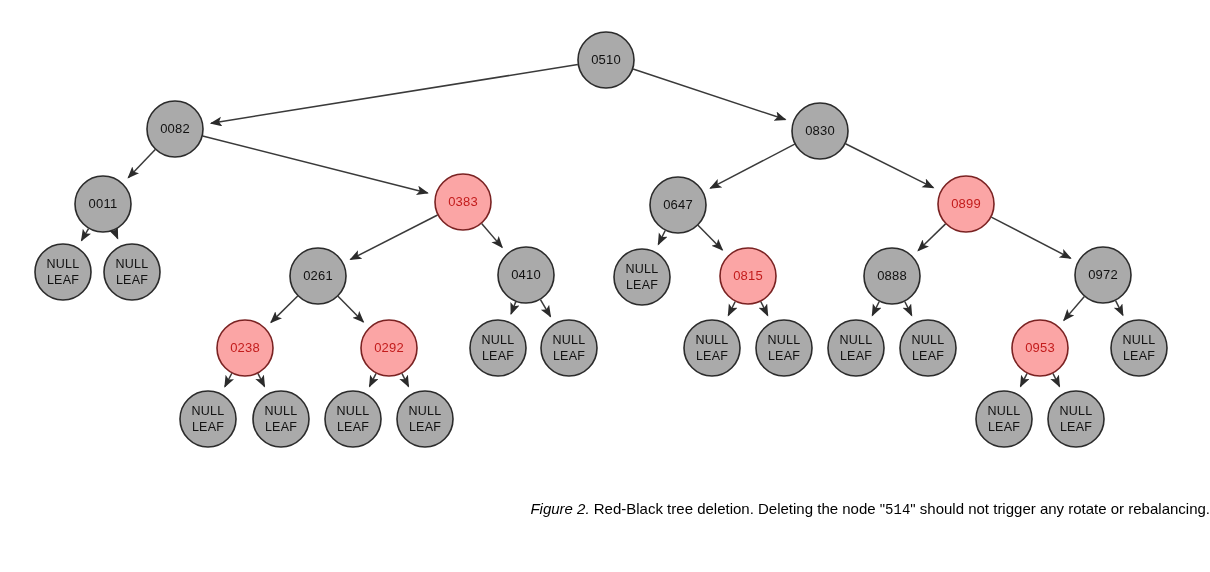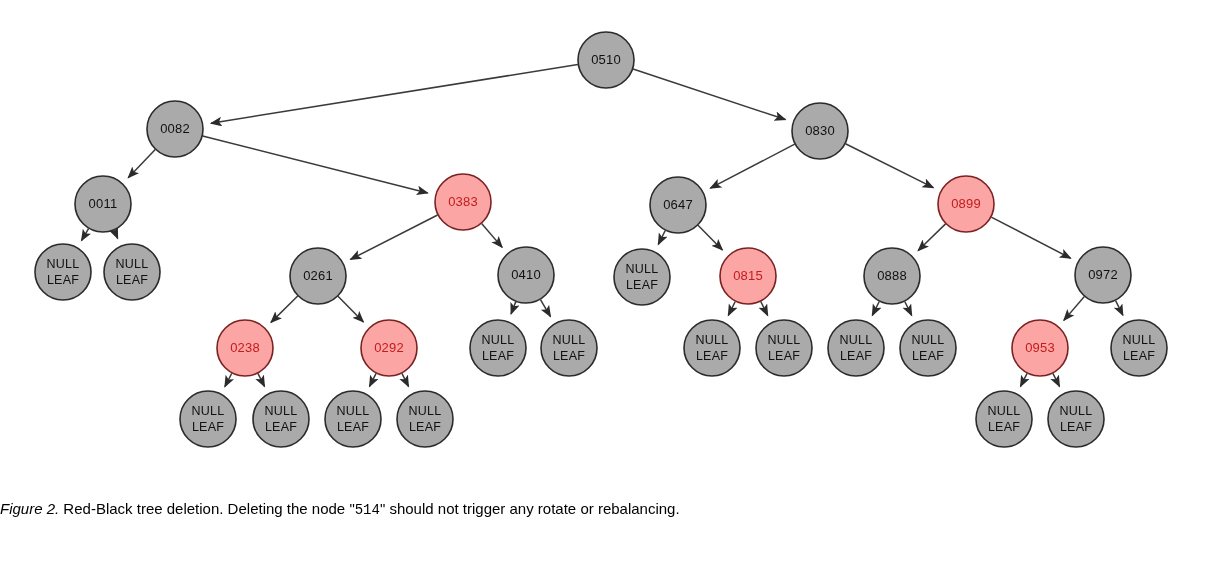--- a/index.html
+++ b/index.html
@@ -60,21 +60,21 @@
   .tree-edge {
     stroke: #3a3a3a;
     stroke-width: 1.5;
     fill: none;
   }
   .caption-wrap {
     position: absolute;
     left: 0;
     top: 498px;
     width: 1210px;
-    text-align: left;
+    text-align: right;
   }
   .caption {
     display: inline-block;
     font-family: "Liberation Sans", sans-serif;
     font-size: 15px;
     line-height: 22px;
     color: #000000;
     white-space: nowrap;
   }
   .caption .fig-no {

